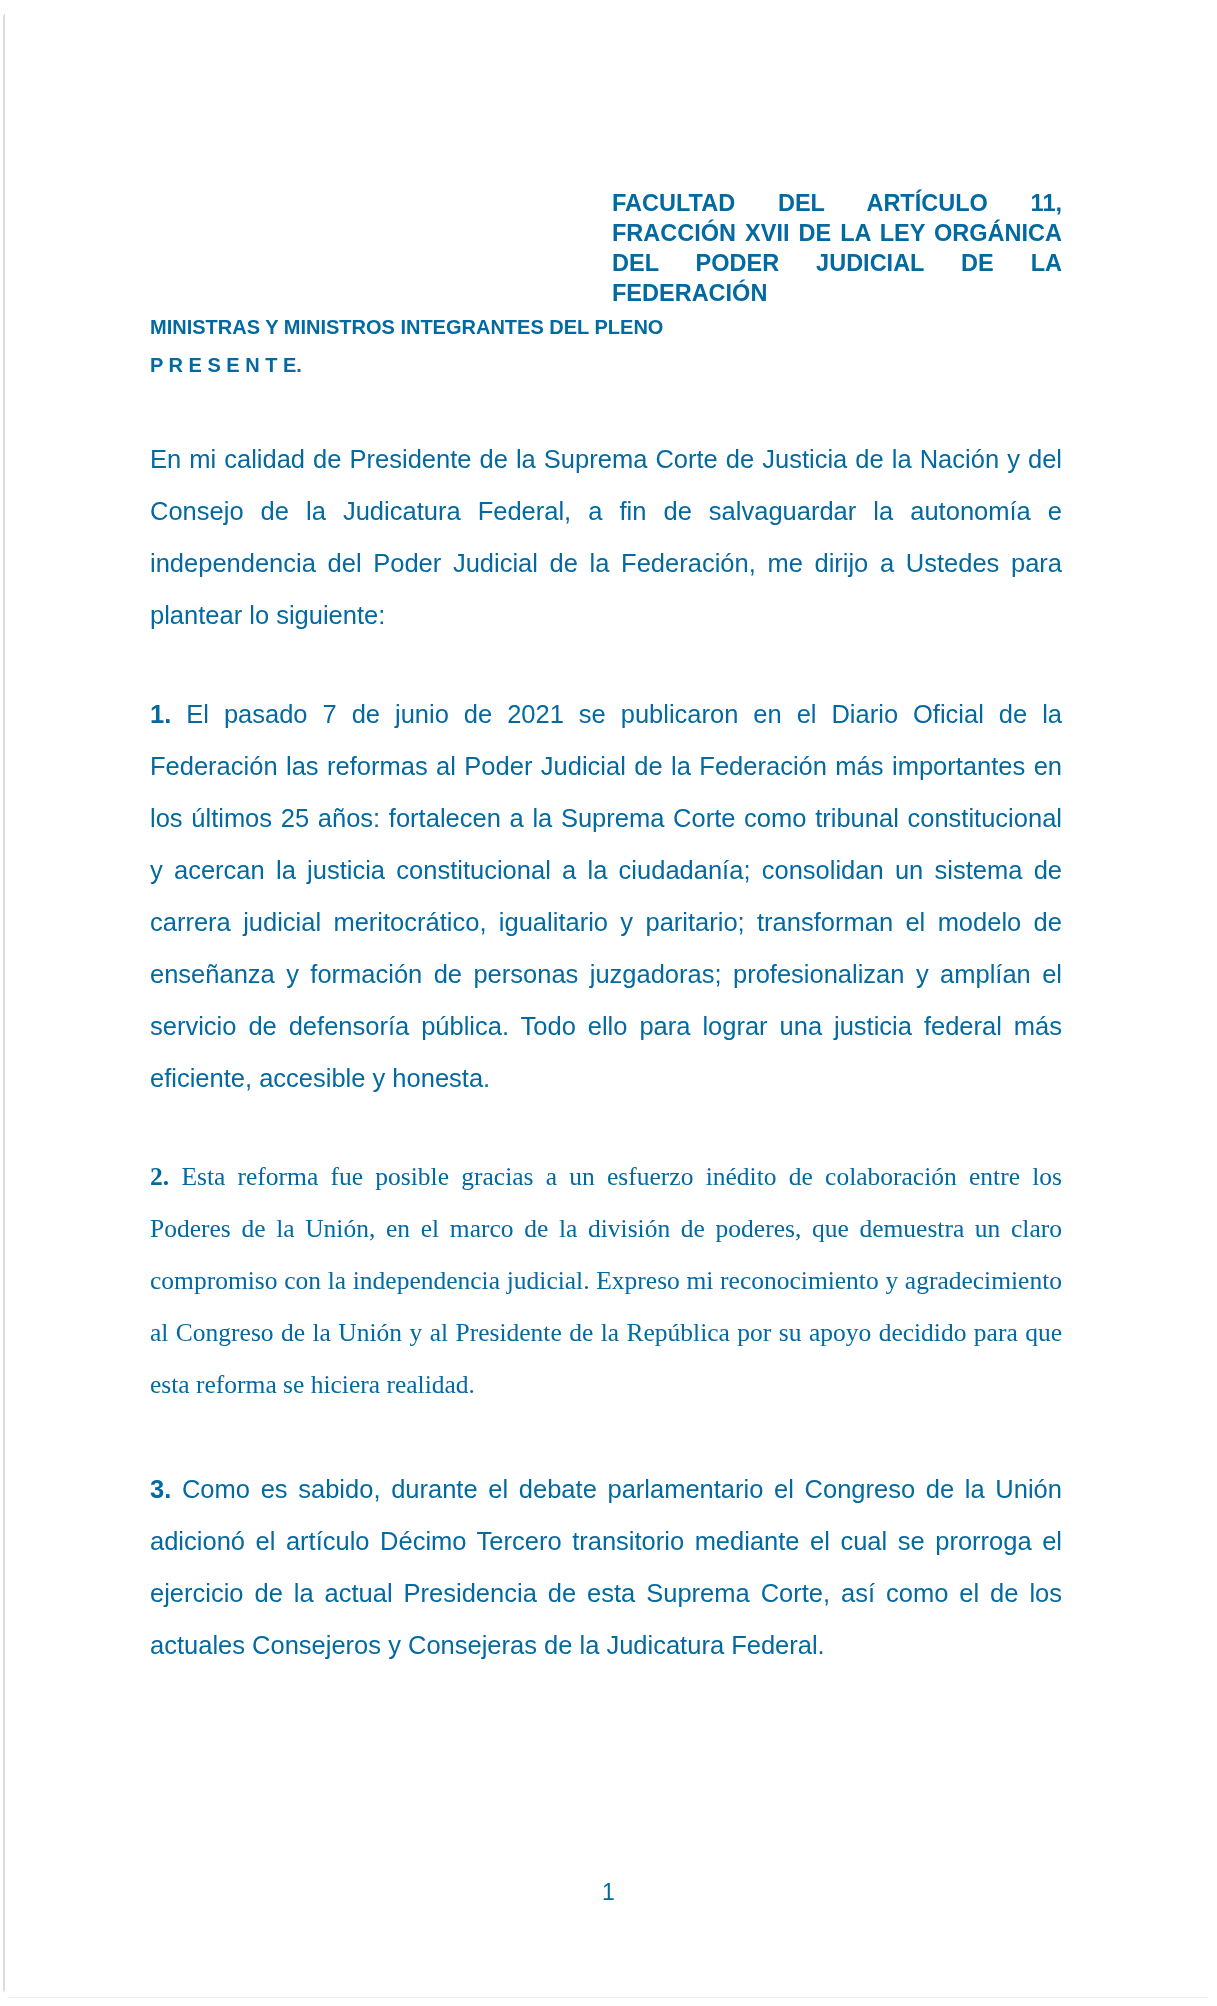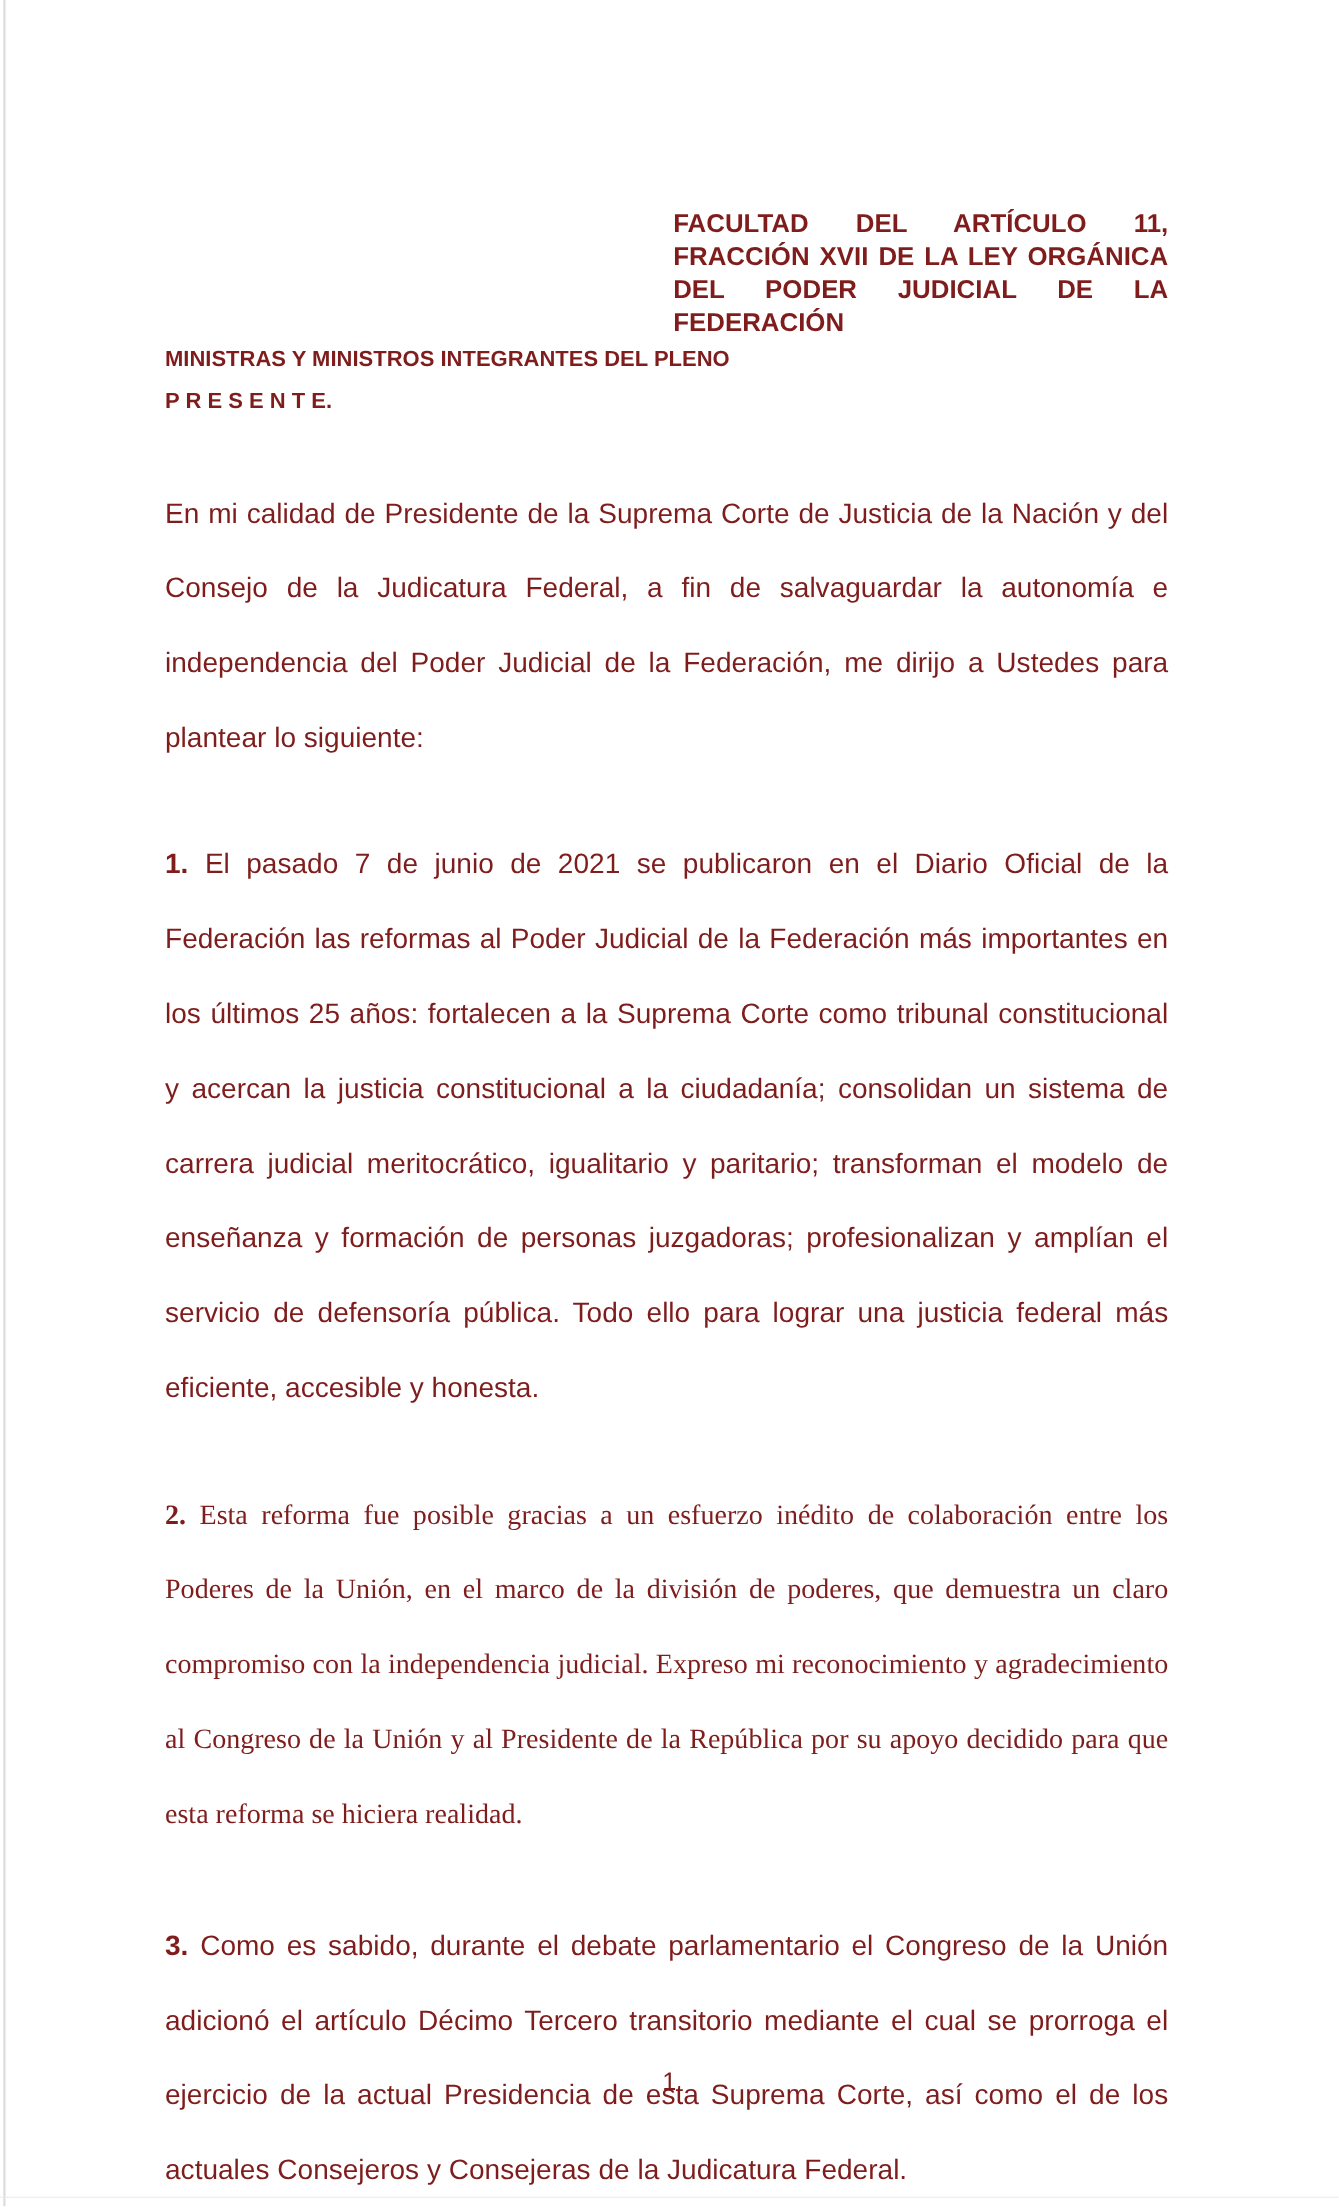--- a/index.html
+++ b/index.html
@@ -6,25 +6,26 @@
   html, body {
     margin: 0;
     padding: 0;
     background: #ffffff;
   }
   .page {
     position: relative;
     width: 1217px;
     height: 2006px;
     background: #ffffff;
-    color: #7f1d1d;
+    color: #0369a1;
     font-family: "Liberation Sans", sans-serif;
     box-sizing: border-box;
     padding: 188px 155px 0 150px;
     overflow: hidden;
+    border-radius: 29px;
   }
   
   .edge-left {
     position: absolute;
     left: 3px; top: 0;
     width: 2px; height: 2006px;
     background: #dcdcdc;
   }
   .edge-bottom {
     position: absolute;
@@ -48,21 +49,21 @@
     line-height: 30px;
   }
   .addressee {
     font-weight: bold;
     font-size: 20px;
     line-height: 38px;
   }
   .body-paragraph {
     margin: 0;
     font-size: 25.5px;
-    line-height: 68px;
+    line-height: 52px;
     text-align: justify;
     text-justify: inter-word;
   }
   .intro { margin-top: 49px; }
   .p1 { margin-top: 47px; }
   .p2 { margin-top: 47px; font-family: Liberation Serif, serif; }
   .p3 { margin-top: 52px; }
   .body-paragraph strong { font-weight: bold; }
   .page-number {
     position: absolute;

